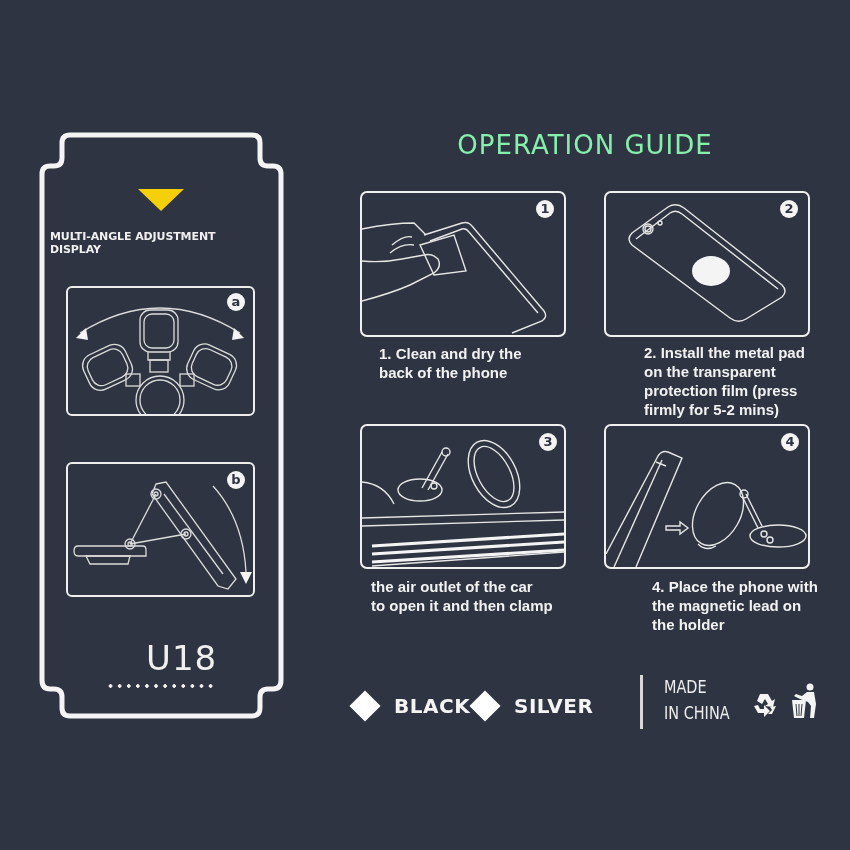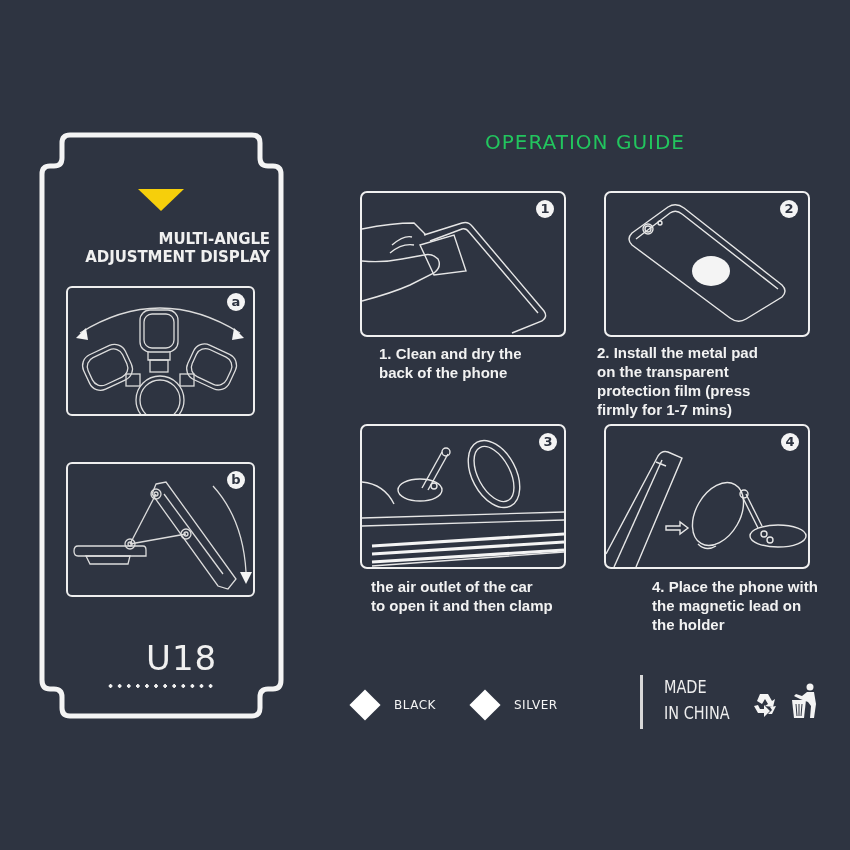--- a/index.html
+++ b/index.html
@@ -1,31 +1,31 @@
 <!DOCTYPE html>
 <html><head>
 <meta charset="utf-8">
 <style>
   html, body { margin:0; padding:0; }
   body { width:850px; height:850px; background:#2e3441; position:relative; overflow:hidden; font-family:"Liberation Sans", sans-serif; color:#f2f2f2; }
   .abs { position:absolute; }
   .frame-svg { position:absolute; left:0; top:0; }
-  .multi-title { position:absolute; left:50px; top:230px; width:220px; text-align:right; font-family:"DejaVu Sans", sans-serif; font-weight:bold; font-size:15px; letter-spacing:-0.1px; color:#f0f0f0; }
+  .multi-title { position:absolute; left:50px; top:230px; width:220px; text-align:left; font-family:"DejaVu Sans", sans-serif; font-weight:bold; font-size:11px; letter-spacing:-0.1px; color:#f0f0f0; }
   .yellow-tri { position:absolute; left:138px; top:189px; width:0; height:0; border-left:23px solid transparent; border-right:23px solid transparent; border-top:22px solid #f6cf0b; }
   .diag-box { position:absolute; border:2px solid #eeeeee; border-radius:6px; box-sizing:border-box; }
   .badge { position:absolute; width:18px; height:18px; border-radius:50%; background:#f4f4f4; color:#2e3441; font-family:"DejaVu Sans", sans-serif; font-size:13px; font-weight:bold; line-height:17px; text-align:center; }
   .model { position:absolute; left:146px; top:638px; font-family:"DejaVu Sans", sans-serif; font-size:34px; color:#f0f0f0; letter-spacing:1px; }
   .dots { position:absolute; left:106px; top:684px; width:110px; height:4px; background-image:radial-gradient(circle, #f0f0f0 1.6px, transparent 1.8px); background-size:9.1px 4px; }
-  .guide-title { position:absolute; left:440px; top:130px; width:290px; text-align:center; font-family:"DejaVu Sans", sans-serif; font-size:20px; color:#22c55e; letter-spacing:1px; }
+  .guide-title { position:absolute; left:440px; top:130px; width:290px; text-align:center; font-family:"DejaVu Sans", sans-serif; font-size:26px; color:#86efac; letter-spacing:1px; }
   .step-panel { position:absolute; border:2px solid #f0f0f0; border-radius:7px; box-sizing:border-box; overflow:hidden; }
   .step-text { position:absolute; font-size:15px; line-height:19px; color:#f2f2f2; font-family:"Liberation Sans", sans-serif; }
   .step-text div { white-space:nowrap;font-weight:bold; }
   .color-opt { position:absolute; display:flex; align-items:center; }
   .diamond { width:22px; height:22px; background:#ffffff; transform:rotate(45deg); margin-right:18px; }
-  .color-label { font-family:"DejaVu Sans", sans-serif; font-weight:normal; font-size:12px; color:#f4f4f4; letter-spacing:0.5px; }
+  .color-label { font-family:"DejaVu Sans", sans-serif; font-weight:bold; font-size:20px; color:#f4f4f4; letter-spacing:0.5px; }
   .vline { position:absolute; left:640px; top:675px; width:3px; height:54px; background:#d8d8d8; }
   .made { position:absolute; left:664px; top:674px; font-family:"DejaVu Sans", sans-serif; font-size:17px; line-height:26px; color:#eeeeee; transform:scaleX(0.85); transform-origin:left top; }
 </style>
 </head>
 <body>
 
 <svg class="frame-svg" width="850" height="850">
   <path d="M 70 135 L 252 135 Q 260 135 260 143 L 260 158 Q 260 166 268 166 L 273 166 Q 281 166 281 174 L 281 680 Q 281 689 273 689 L 268 689 Q 260 689 260 697 L 260 708 Q 260 716 252 716 L 70 716 Q 62 716 62 708 L 62 697 Q 62 689 54 689 L 50 689 Q 42 689 42 680 L 42 174 Q 42 166 50 166 L 54 166 Q 62 166 62 158 L 62 143 Q 62 135 70 135 Z" fill="none" stroke="#f4f4f4" stroke-width="5"></path>
 </svg>
 
@@ -111,25 +111,25 @@
       <path d="M 26 40 L 62 14 Q 70 9 78 15 L 176 92 Q 182 98 176 104 L 140 126 Q 132 131 124 125 L 26 52 Q 20 46 26 40 Z"></path>
       <path d="M 30 46 L 64 20 Q 70 16 76 21 L 172 96"></path>
       <circle cx="42" cy="36" r="5"></circle>
         <circle cx="42" cy="36" r="3"></circle>
       <circle cx="54" cy="30" r="2"></circle>
     </g>
     <ellipse cx="105" cy="78" rx="19" ry="15" fill="#f4f4f4"></ellipse>
   </svg>
   <div class="badge" style="left:174px; top:7px;">2</div>
 </div>
-<div class="step-text" style="left:597px; top:343px;">
+<div class="step-text" style="left:644px; top:343px;">
   <div>2. Install the metal pad</div>
   <div>on the transparent</div>
   <div>protection film (press</div>
-  <div>firmly for 1-7 mins)</div>
+  <div>firmly for 5-2 mins)</div>
 </div>
 
 <div class="step-panel" style="left:360px; top:424px; width:206px; height:145px;">
   <svg width="202" height="141" style="position:absolute;left:0;top:0">
     <g fill="none" stroke="#e6e6e6" stroke-width="1.4">
       <path d="M 0 56 Q 22 58 32 78"></path>
       <ellipse cx="58" cy="64" rx="22" ry="11"></ellipse>
       <path d="M 60 62 L 80 26"></path>
       <path d="M 66 64 L 86 28"></path>
       <circle cx="84" cy="26" r="4"></circle>

